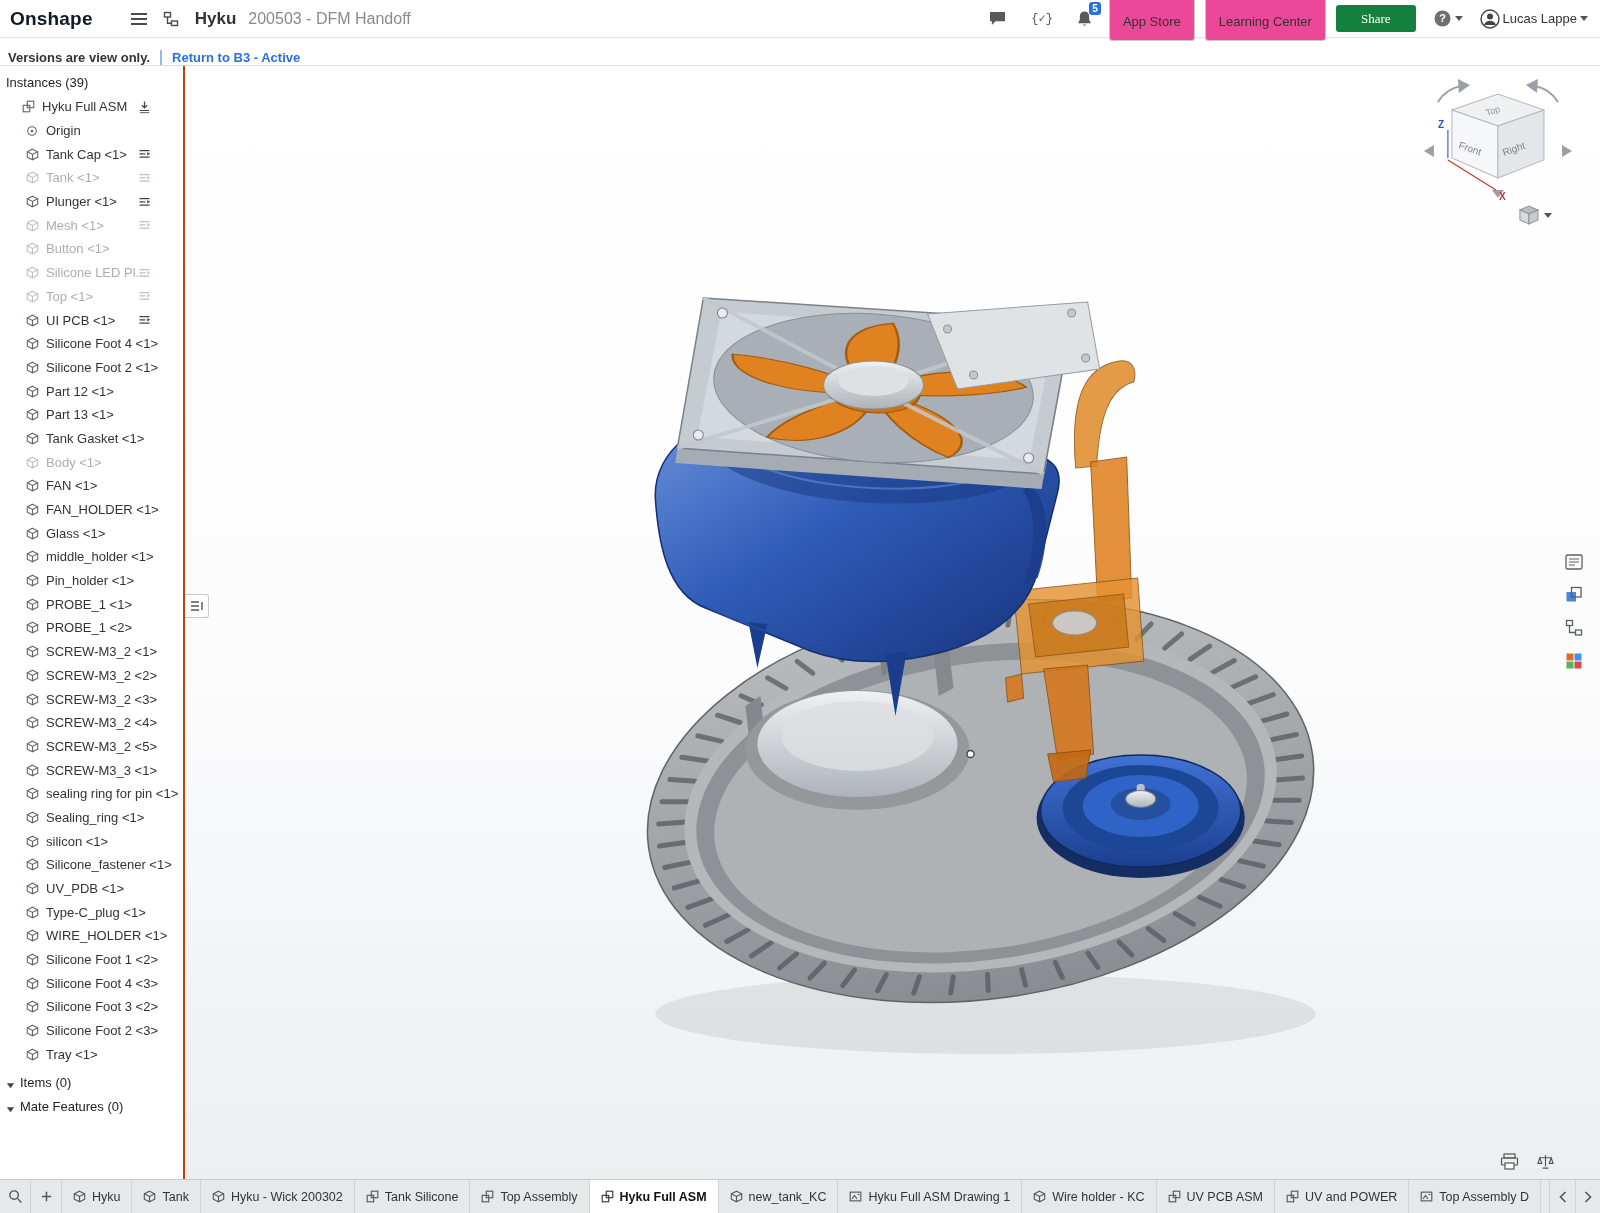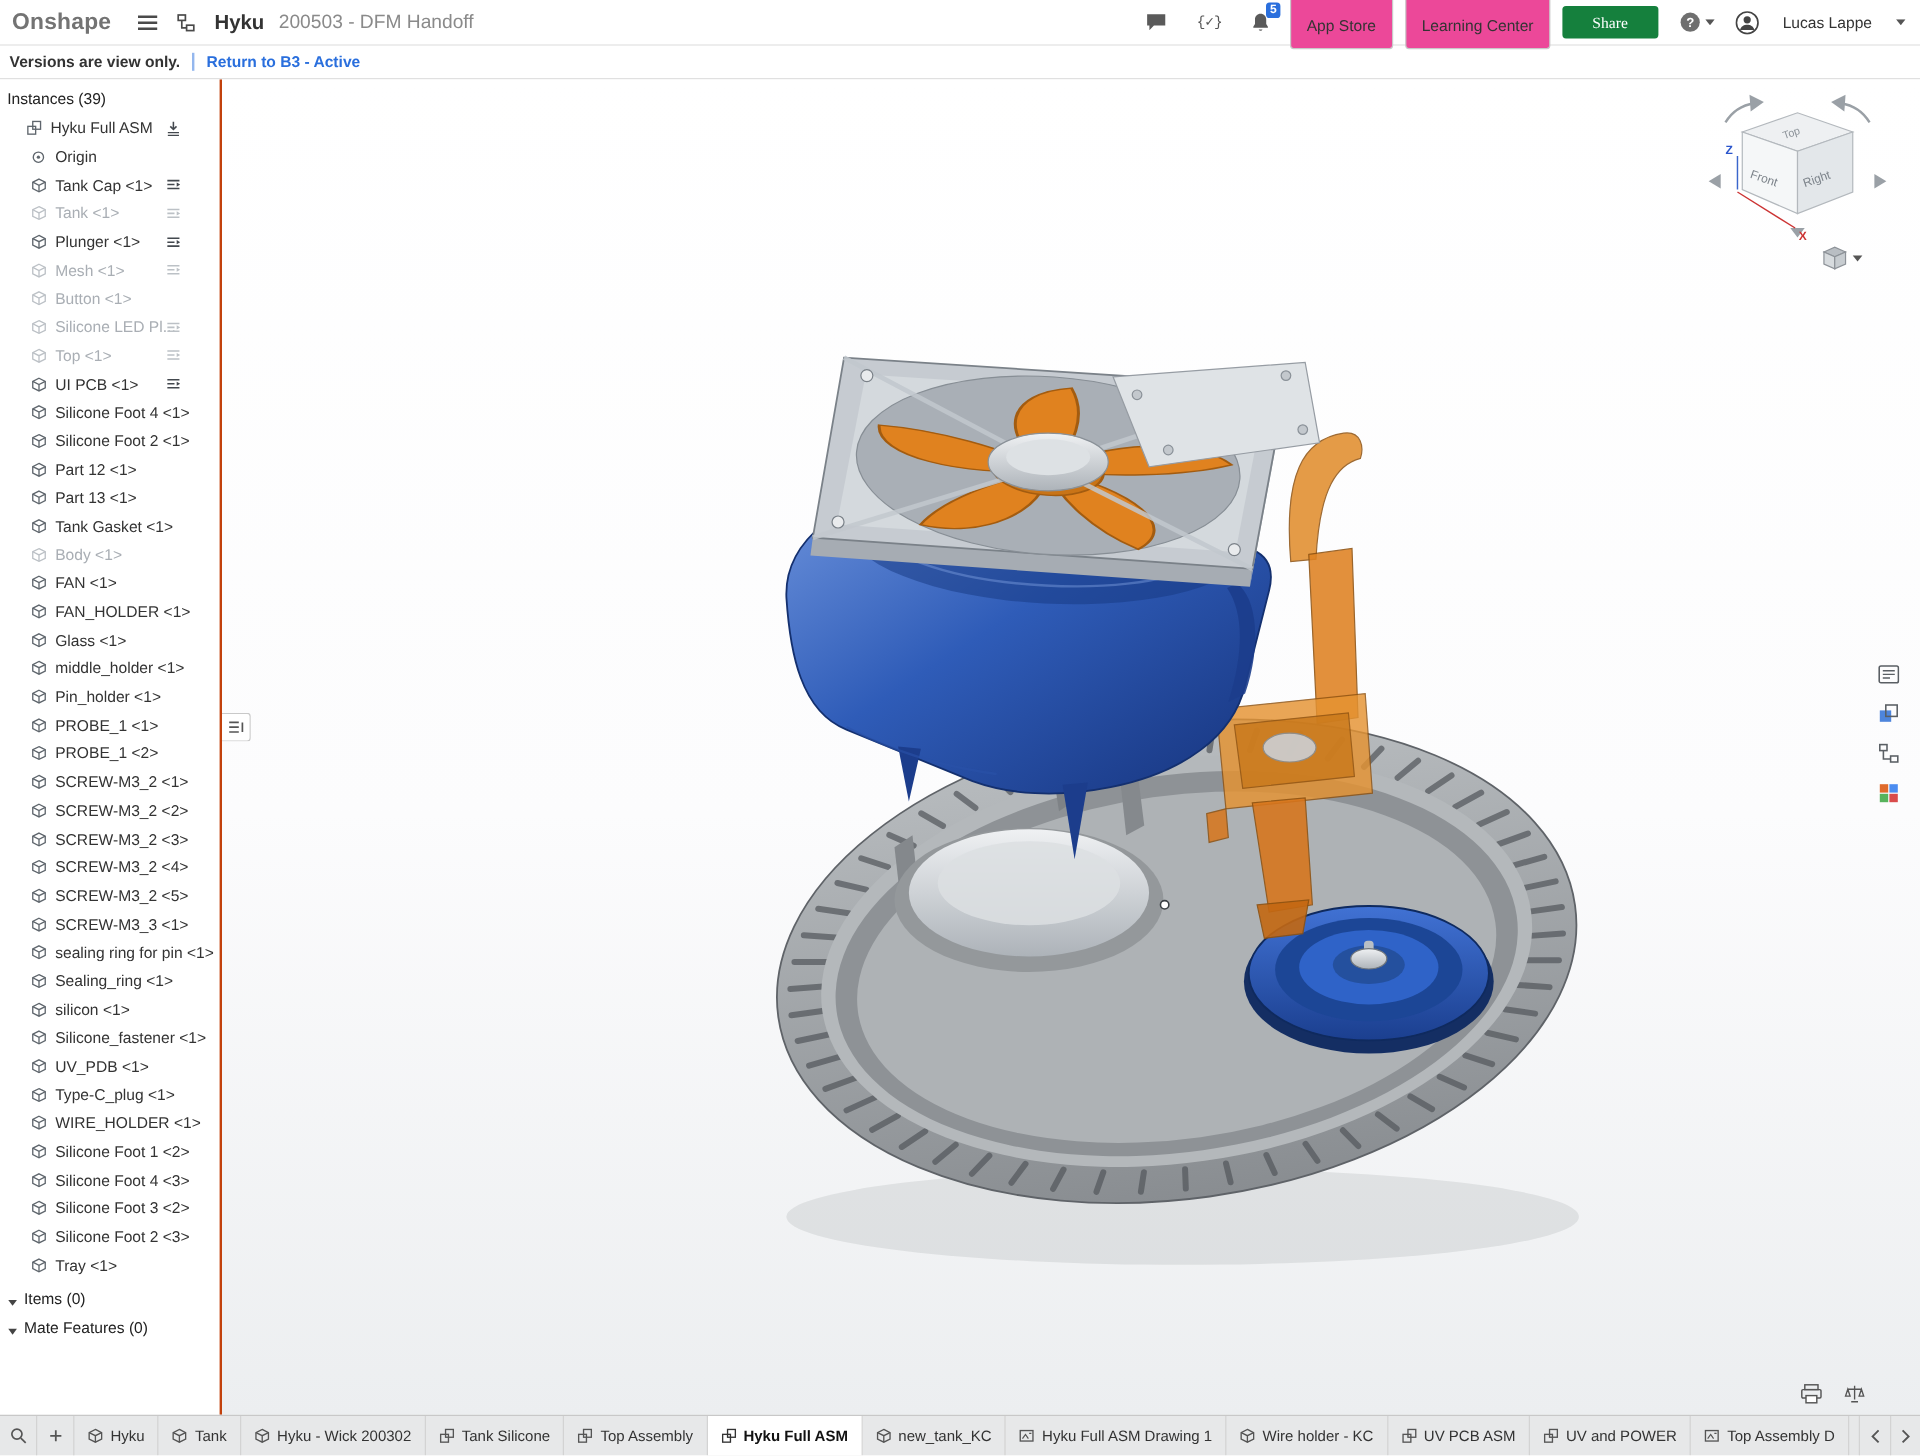--- a/index.html
+++ b/index.html
@@ -1,37 +1,37 @@
 <!DOCTYPE html>
 <html><head>
 <meta charset="utf-8">
 <style>
   *{box-sizing:border-box;margin:0;padding:0}
   html,body{width:1600px;height:1213px;overflow:hidden;background:#fff;
     font-family:"Liberation Sans",sans-serif;position:relative}
   
   .topbar{position:absolute;top:0;left:0;right:0;height:38px;background:#fff;
     border-bottom:1px solid #e2e2e2;display:flex;align-items:center;padding:0 12px 0 10px;z-index:6}
-  .logo{font-size:19px;font-weight:bold;color:#737373;margin-right:14px;letter-spacing:.2px;cursor:pointer}
+  .logo{font-size:19px;font-weight:bold;color:#0f172a;margin-right:30px;letter-spacing:.2px;cursor:pointer}
   .tb-icon{display:inline-flex;align-items:center;justify-content:center;margin:0 7px;cursor:pointer}
   .doc-title{font-size:17px;font-weight:bold;color:#333;margin-left:8px}
   .doc-sub{font-size:16px;color:#8a8a8a;margin-left:12px}
   .tb-right{margin-left:auto;display:flex;align-items:center;gap:10px}
   .pill-btn{height:44px;padding:16px 13px;border:1px solid #c9c9c9;border-radius:3px;background:#ec4899;
     font-size:13px;color:#333;font-family:inherit;cursor:pointer;white-space:nowrap}
   .share-btn{height:27px;padding:0 25px;border:none;border-radius:3px;background:#15803d;color:#fff;
     font-size:13px;font-family:Liberation Serif, serif;cursor:pointer}
   .bell-wrap{position:relative}
   .badge{position:absolute;top:-8px;right:-9px;background:#2a6fdd;color:#fff;font-size:10px;
     line-height:13px;padding:0 3px;border-radius:3px;font-weight:bold}
   .fs-glyph{font-family:"Liberation Mono",monospace;font-size:12px;color:#555}
-  .user{display:flex;align-items:center;gap:20px;font-size:13px;color:#333;cursor:pointer;white-space:nowrap}
+  .user{display:flex;align-items:center;gap:3px;font-size:13px;color:#333;cursor:pointer;white-space:nowrap}
   
   .banner{position:absolute;top:38px;left:0;right:0;height:28px;background:#fff;border-bottom:1px solid #e0e0e0;
-    display:flex;align-items:center;padding-left:8px;font-size:13px;z-index:5}
+    display:flex;align-items:flex-end;padding-left:8px;font-size:13px;z-index:5}
   .banner .msg{font-weight:bold;color:#333}
   .banner .sep{width:2px;height:15px;background:#2a6fdd;margin:0 10px;opacity:.5}
   .banner .lnk{color:#2a6fdd;font-weight:bold;cursor:pointer}
   
   .main{position:absolute;top:66px;left:0;right:0;bottom:34px;display:flex}
   .sidebar{width:185px;min-width:185px;background:#fff;border-right:2px solid #c2410c;font-size:13px;
     color:#333;position:relative;overflow:hidden}
   .panel-h{padding:9px 0 5px 6px;color:#222}
   .trow{position:relative;display:flex;align-items:center;height:23.7px;padding-left:26px;gap:6px;
     cursor:pointer;white-space:nowrap}

